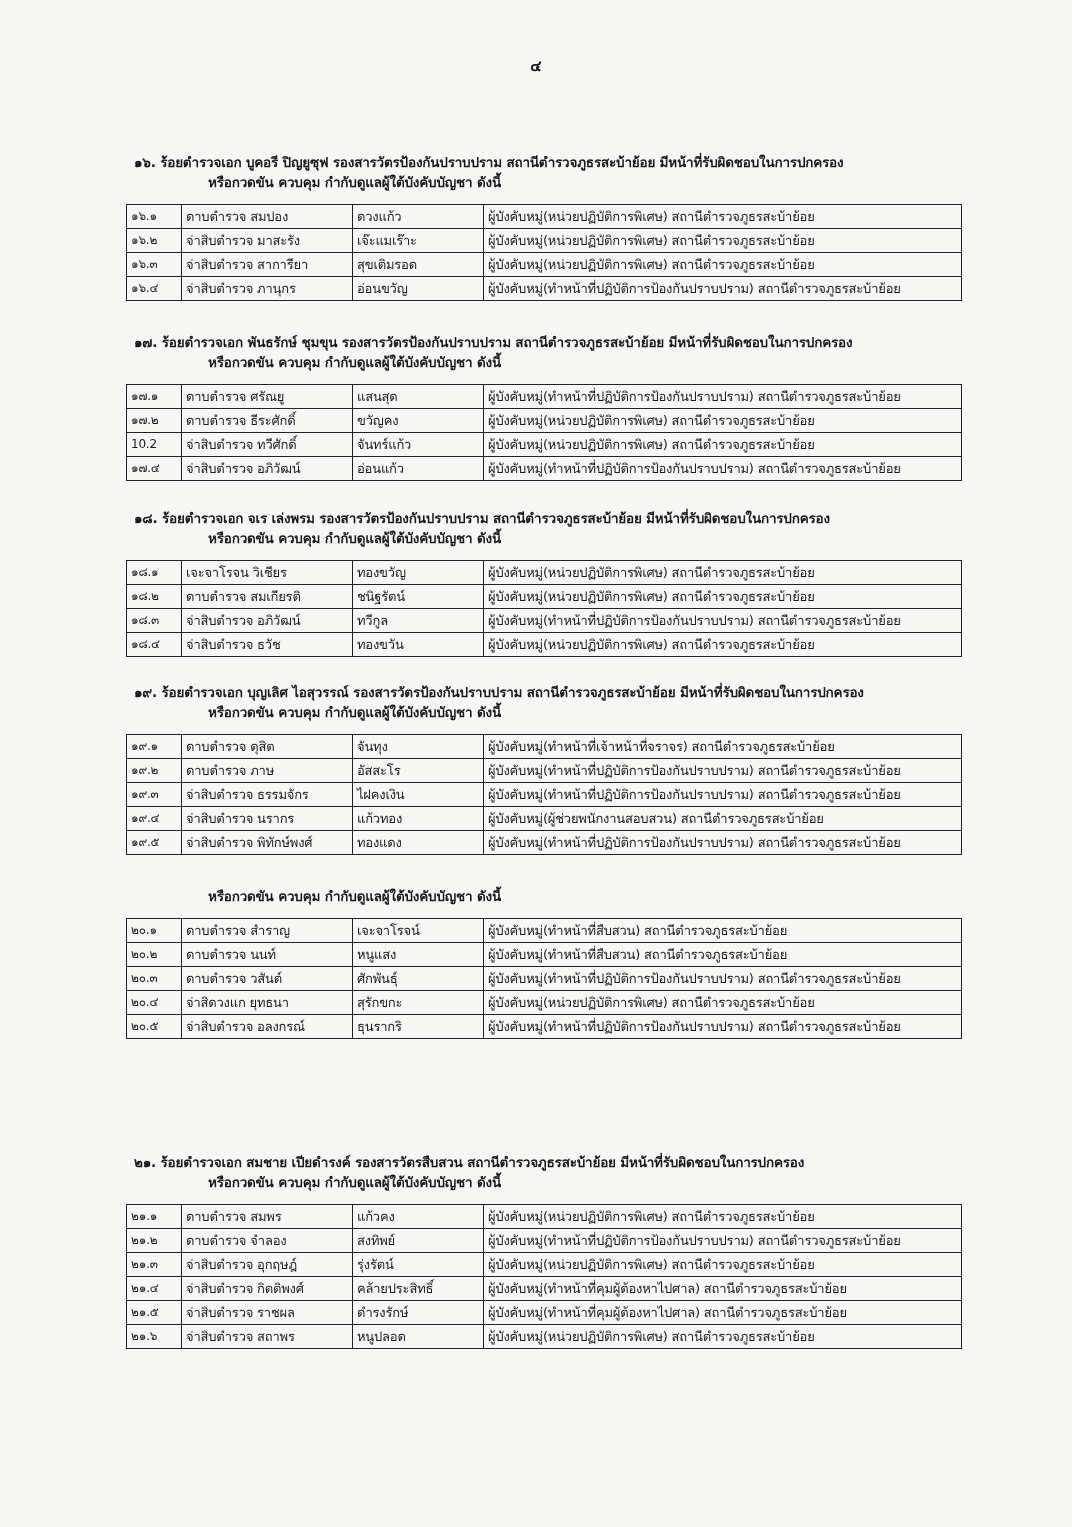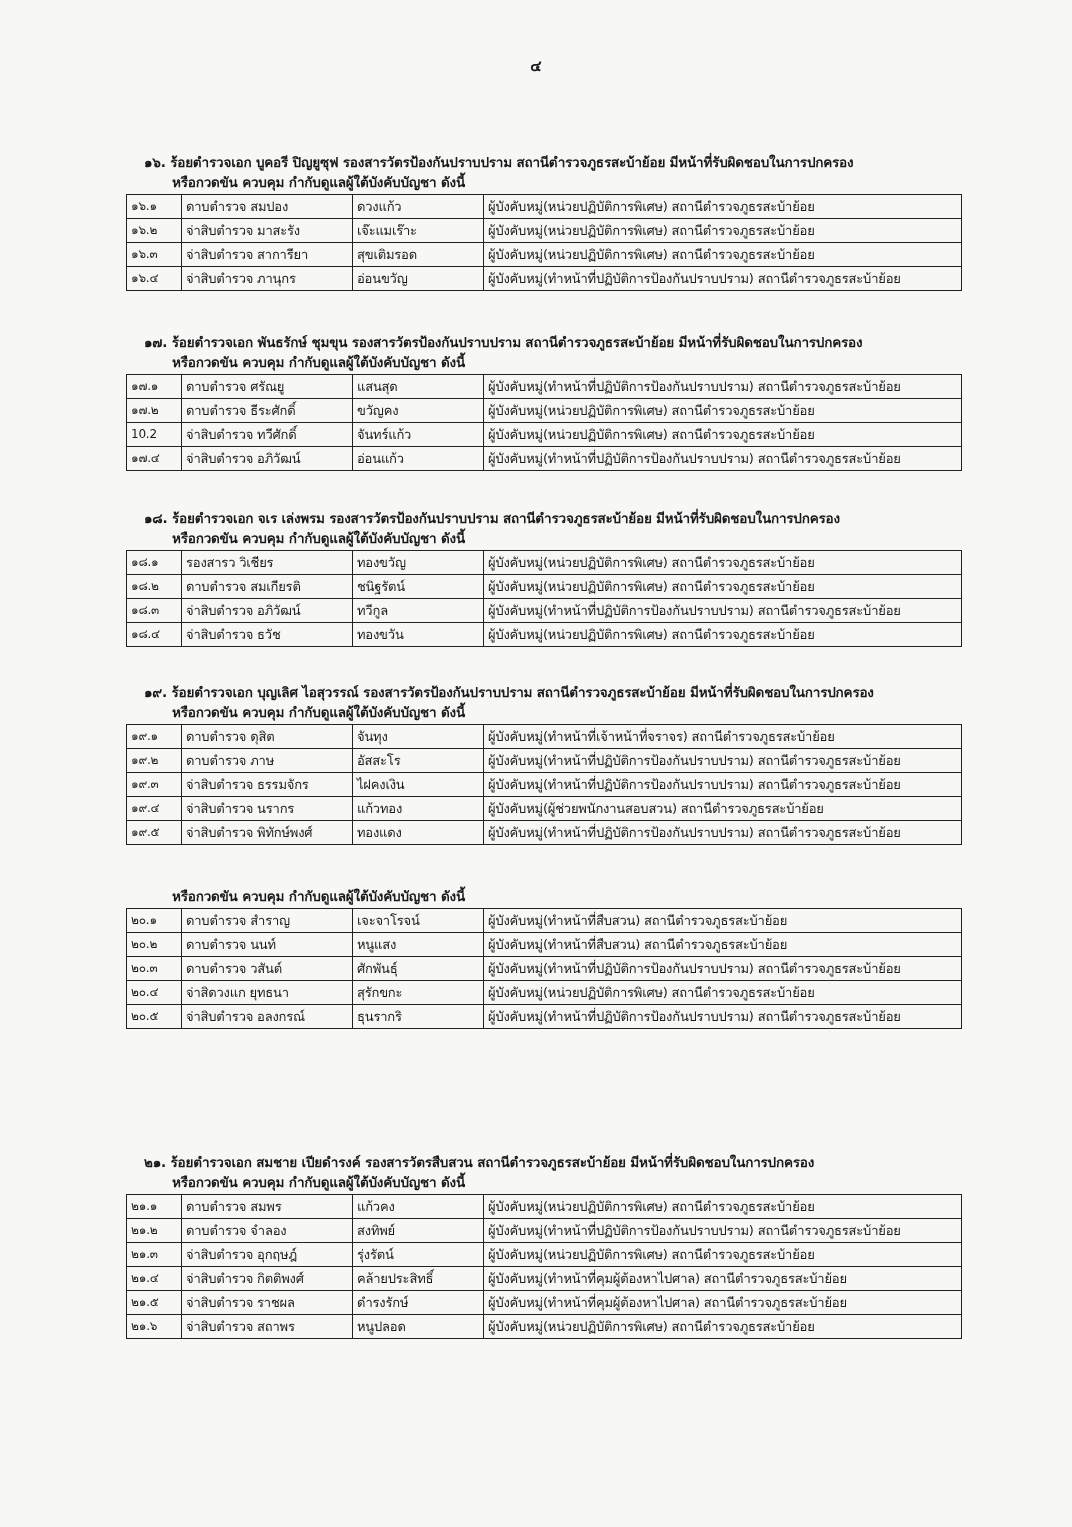--- a/index.html
+++ b/index.html
@@ -11,28 +11,28 @@
     position: relative;
     overflow: hidden;
   }
   .page-number {
     position: absolute; top: 54px; left: 0; width: 1072px;
     text-align: center; font-size: 15px; font-weight: bold;
   }
   .section { position: absolute; left: 126px; width: 836px; }
   .heading {
     font-size: 13.5px; font-weight: bold; line-height: 20px;
-    margin-left: 18px; white-space: nowrap; letter-spacing: -0.2px;
+    margin-left: 8px; white-space: nowrap; letter-spacing: -0.2px;
   }
   .subheading {
     font-size: 13.5px; font-weight: bold; line-height: 20px;
-    margin-left: 46px; white-space: nowrap; letter-spacing: -0.2px;
+    margin-left: 82px; white-space: nowrap; letter-spacing: -0.2px;
   }
   table {
-    border-collapse: collapse; margin-top: 2px;
+    border-collapse: collapse; margin-top: 12px;
     width: 836px; font-size: 13px;
   }
   td {
     border: 1.5px solid #222; height: 23px; padding: 0 4px;
     white-space: nowrap; line-height: 23px; letter-spacing: -0.2px;
   }
   td.no { width: 46px; font-size: 12px; }
   td.rank { width: 162px; }
   td.surname { width: 122px; }
   td.role { }
@@ -107,21 +107,21 @@
         </tbody>
       </table>
     </div>
     <div class="section" style="top: 508px;">
       <div class="heading">๑๘. ร้อยตำรวจเอก จเร  เล่งพรม  รองสารวัตรป้องกันปราบปราม สถานีตำรวจภูธรสะบ้าย้อย มีหน้าที่รับผิดชอบในการปกครอง</div>
       <div class="subheading">หรือกวดขัน ควบคุม กำกับดูแลผู้ใต้บังคับบัญชา  ดังนี้</div>
       <table>
         <tbody>
           <tr>
             <td class="no">๑๘.๑</td>
-            <td class="rank">รองสารว วิเชียร</td>
+            <td class="rank">เจะจาโรจน วิเชียร</td>
             <td class="surname">ทองขวัญ</td>
             <td class="role">ผู้บังคับหมู่(หน่วยปฏิบัติการพิเศษ) สถานีตำรวจภูธรสะบ้าย้อย</td>
           </tr>
           <tr>
             <td class="no">๑๘.๒</td>
             <td class="rank">ดาบตำรวจ  สมเกียรติ</td>
             <td class="surname">ชนิฐรัตน์</td>
             <td class="role">ผู้บังคับหมู่(หน่วยปฏิบัติการพิเศษ) สถานีตำรวจภูธรสะบ้าย้อย</td>
           </tr>
           <tr>

